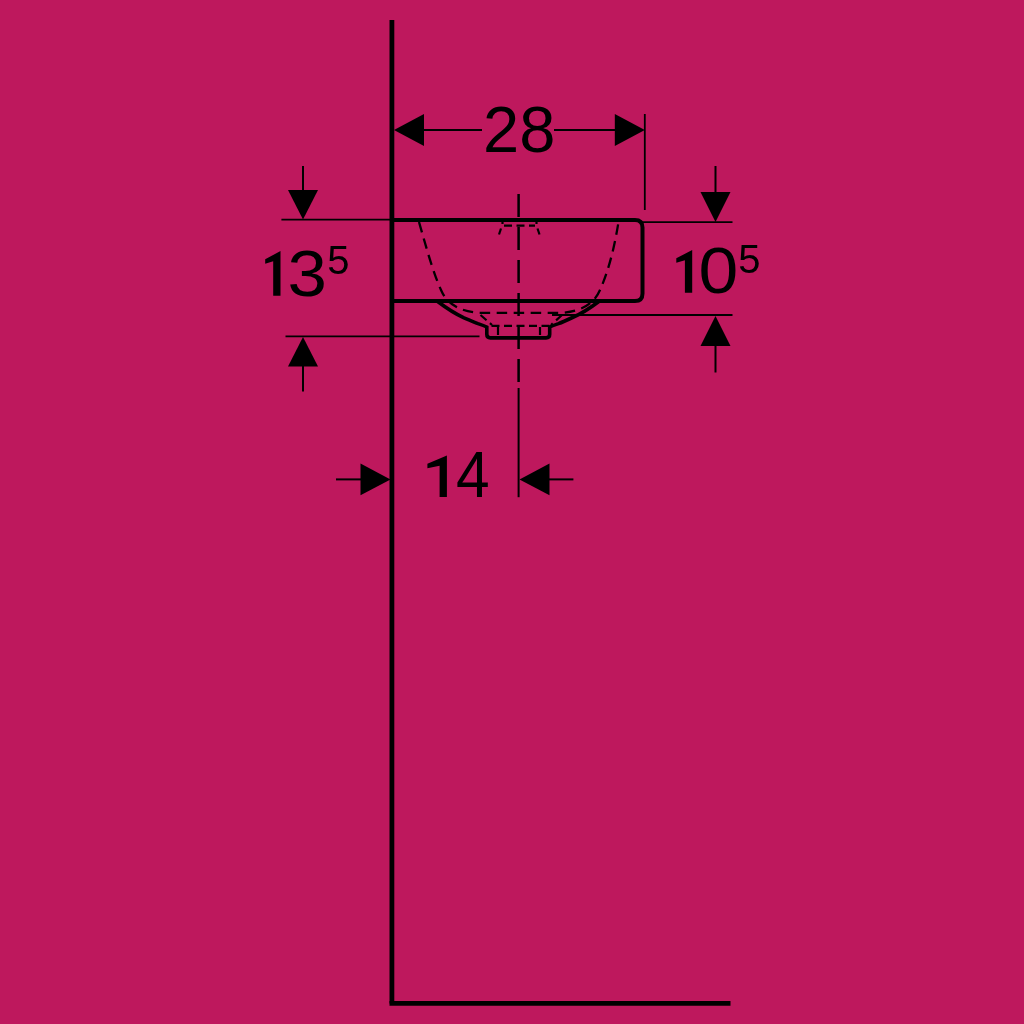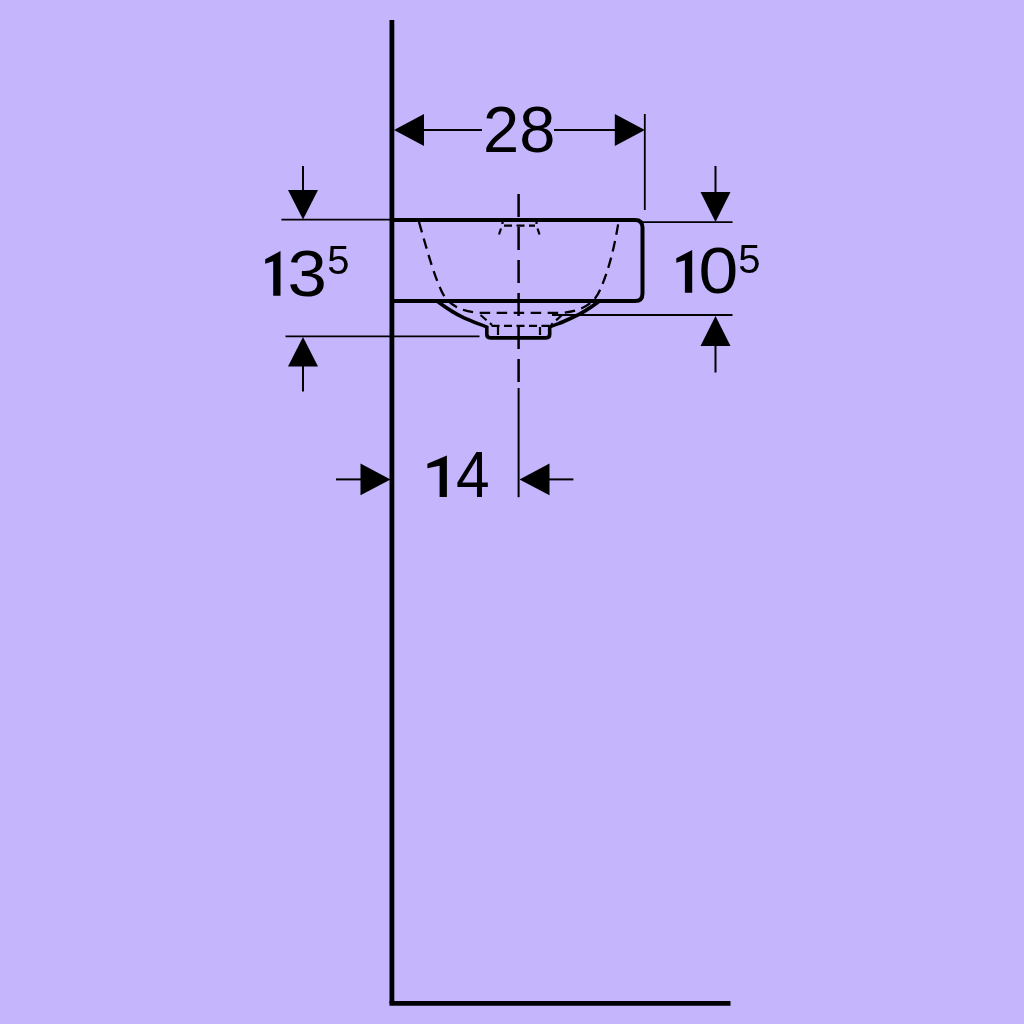--- a/index.html
+++ b/index.html
@@ -1,17 +1,17 @@
 <!DOCTYPE html>
 <html><head>
 <meta charset="utf-8">
 <title>Washbasin technical drawing</title>
 <style>
   html,body{margin:0;padding:0;background:#fff;}
-  .page{width:1024px;height:1024px;position:relative;background:#c4b5fd;overflow:hidden;}
+  .page{width:1024px;height:1024px;position:relative;background:#be185d;overflow:hidden;}
   svg{display:block;}
   text{font-family:"Liberation Sans",sans-serif;fill:#000;}
 </style>
 </head>
 <body>
 <div class="page">
 <svg width="1024" height="1024" viewBox="0 0 1024 1024">
 
 <path d="M 391.9 20 L 391.9 1003.4" stroke="#000" stroke-width="4.8" fill="none"></path>
 

